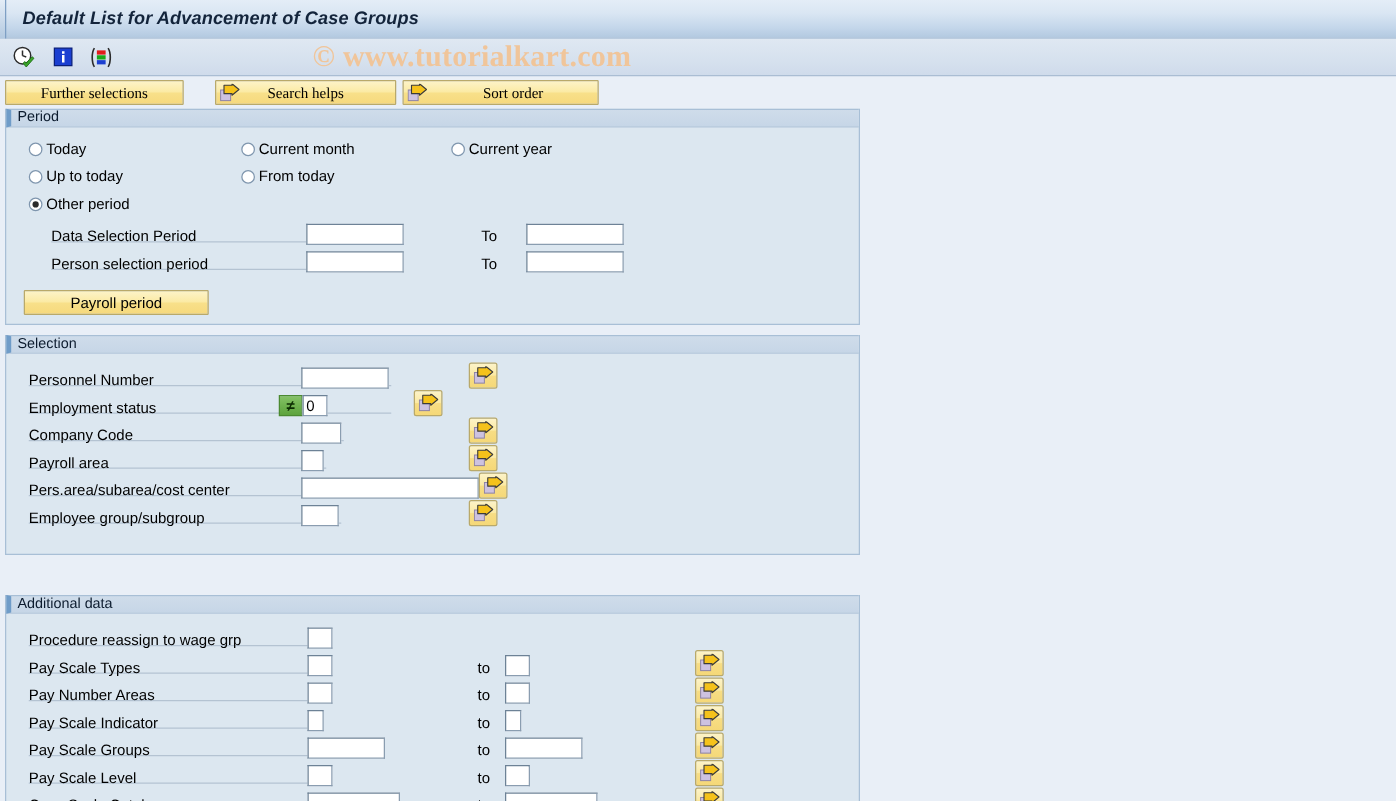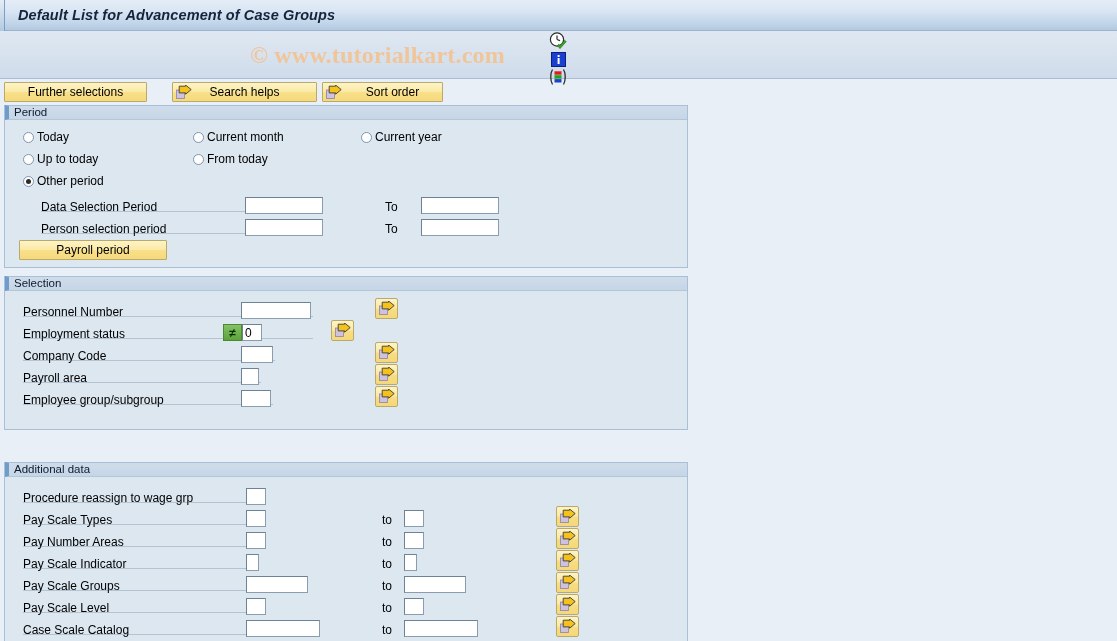--- a/index.html
+++ b/index.html
@@ -40,28 +40,27 @@
     font-style: italic;
     color: #13243b;
     padding-left: 13px;
     letter-spacing: 0.1px;
     white-space: nowrap;
   }
 
   
   .toolbar {
     position: relative;
-    height: 48px;
+    height: 30px;
     background: linear-gradient(to bottom, #dfe8f2 0%, #d6e1ee 60%, #cfdbeb 100%);
     border-bottom: 1px solid #aabdd3;
     display: flex;
     align-items: center;
     padding-left: 8px;
     box-sizing: border-box;
-    flex-direction: column;
   }
   .tb-icon {
     width: 22px;
     height: 22px;
     margin-right: 9px;
     display: flex;
     align-items: center;
     justify-content: center;
     cursor: pointer;
   }
@@ -80,41 +79,42 @@
   }
 
   
   .buttonrow {
     height: 26px;
     background: #e9eff7;
     display: flex;
     align-items: center;
     padding: 2px 0 2px 4px;
     box-sizing: border-box;
+    font-family: Liberation Serif, serif;
   }
   .sapbtn {
     height: 20px;
     background: linear-gradient(to bottom, #fdf3c8 0%, #fbeaa4 48%, #f8e08a 52%, #f6d97d 100%);
     border: 1px solid #b9a96a;
     border-radius: 1px;
     display: inline-flex;
     align-items: center;
     justify-content: center;
     font-size: 12px;
     color: #000;
     cursor: pointer;
     margin-right: 5px;
     box-sizing: border-box;
     position: relative;
     padding: 0 6px;
     white-space: nowrap;
   }
   .sapbtn.w1 { width: 143px; }
   .sapbtn.w2 { width: 145px; margin-left: 20px; }
-  .sapbtn.w3 { width: 121px; padding-left: 26px; }
+  .sapbtn.w3 { width: 157px; padding-left: 26px; }
   .sapbtn .btn-ico {
     position: absolute;
     left: 2px;
     top: 50%;
     transform: translateY(-50%);
     width: 17px;
     height: 16px;
     display: flex;
     align-items: center;
     justify-content: center;
@@ -255,21 +255,21 @@
     z-index: 2;
     font-size: 12px;
     font-weight: bold;
     color: #0a2a00;
   }
 
   .payroll-btn {
     height: 20px;
     width: 148px;
     margin-left: 14px;
-    margin-top: 4px;
+    margin-top: 14px;
     background: linear-gradient(to bottom, #fdf3c8 0%, #fbeaa4 48%, #f8e08a 52%, #f6d97d 100%);
     border: 1px solid #b9a96a;
     border-radius: 1px;
     display: flex;
     align-items: center;
     justify-content: center;
     font-size: 12px;
     cursor: pointer;
     box-sizing: border-box;
   }
@@ -445,20 +445,31 @@
       <span class="flabel" style="width:218px">Payroll area</span>
       <input class="sapinput" style="width: 18px;" value="">
       <div class="arrowbtn" style="margin-left:116px">
         <svg width="16" height="15" viewBox="0 0 16 15">
           <rect x="0.5" y="5" width="8" height="8.5" fill="#cdc2e0" stroke="#8d82a5" stroke-width="0.8"></rect>
           <path d="M3.2 1.2 H9.6 V0 L15.2 4.6 L9.6 9.2 V7.9 H3.2 Z" fill="#f5c21b" stroke="#3b3b3b" stroke-width="0.9" stroke-linejoin="round"></path>
         </svg>
       </div>
     </div>
 
+    <div class="field-row">
+      <div class="underline" style="width:362px"></div>
+      <span class="flabel" style="width:218px">Pers.area/subarea/cost center</span>
+      <input class="sapinput" style="width: 142px;" value="">
+      <div class="arrowbtn">
+        <svg width="16" height="15" viewBox="0 0 16 15">
+          <rect x="0.5" y="5" width="8" height="8.5" fill="#cdc2e0" stroke="#8d82a5" stroke-width="0.8"></rect>
+          <path d="M3.2 1.2 H9.6 V0 L15.2 4.6 L9.6 9.2 V7.9 H3.2 Z" fill="#f5c21b" stroke="#3b3b3b" stroke-width="0.9" stroke-linejoin="round"></path>
+        </svg>
+      </div>
+    </div>
 
     <div class="field-row">
       <div class="underline" style="width:250px"></div>
       <span class="flabel" style="width:218px">Employee group/subgroup</span>
       <input class="sapinput" style="width: 30px;" value="">
       <div class="arrowbtn" style="margin-left:104px">
         <svg width="16" height="15" viewBox="0 0 16 15">
           <rect x="0.5" y="5" width="8" height="8.5" fill="#cdc2e0" stroke="#8d82a5" stroke-width="0.8"></rect>
           <path d="M3.2 1.2 H9.6 V0 L15.2 4.6 L9.6 9.2 V7.9 H3.2 Z" fill="#f5c21b" stroke="#3b3b3b" stroke-width="0.9" stroke-linejoin="round"></path>
         </svg>

